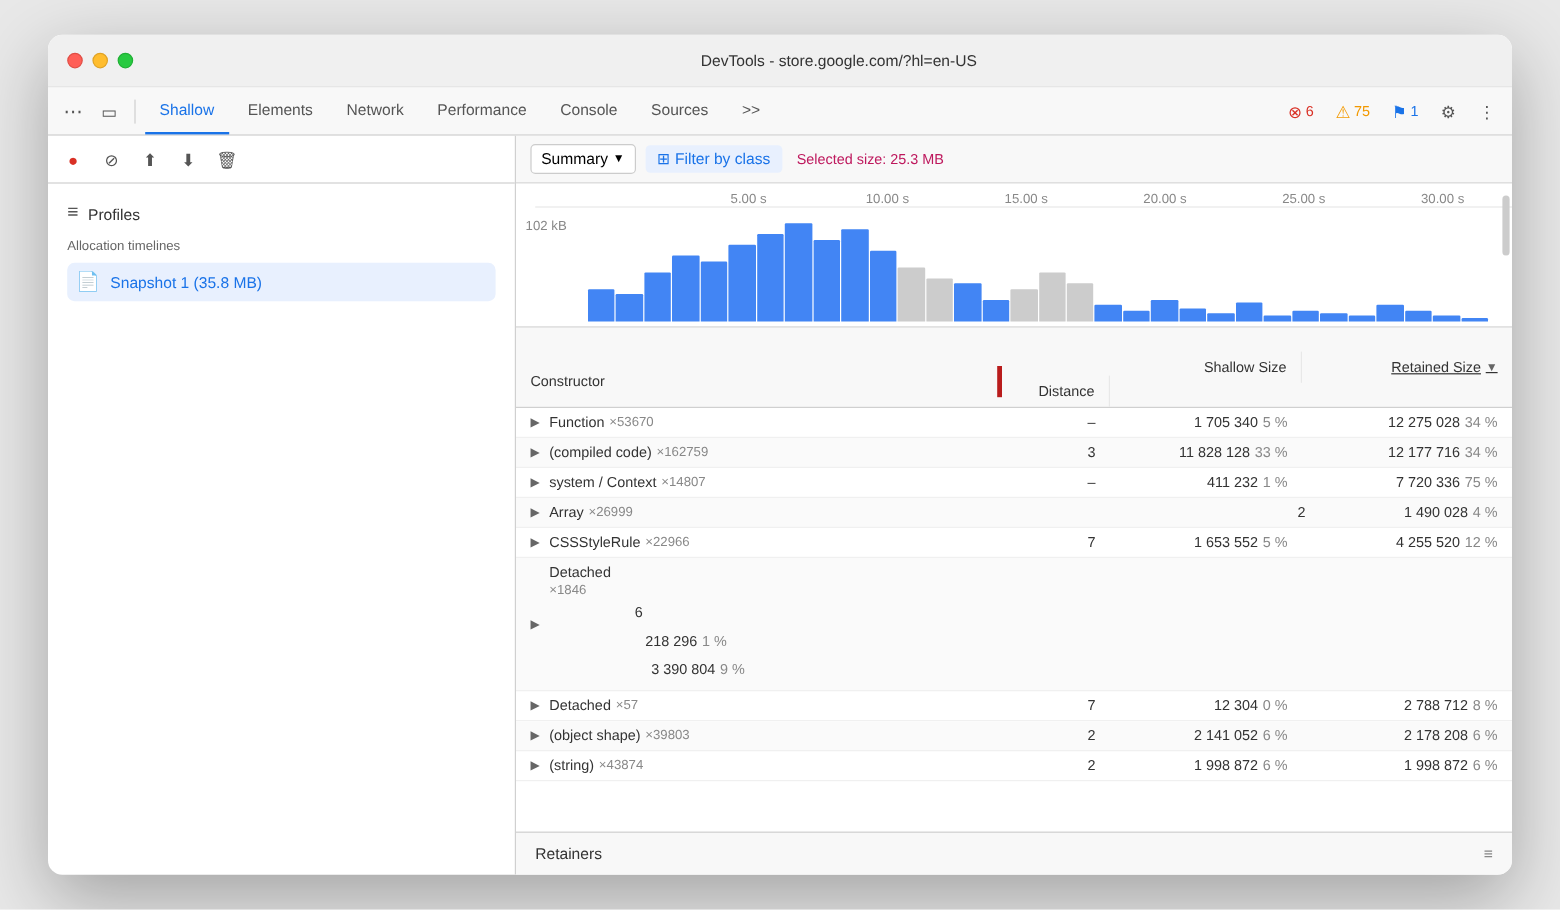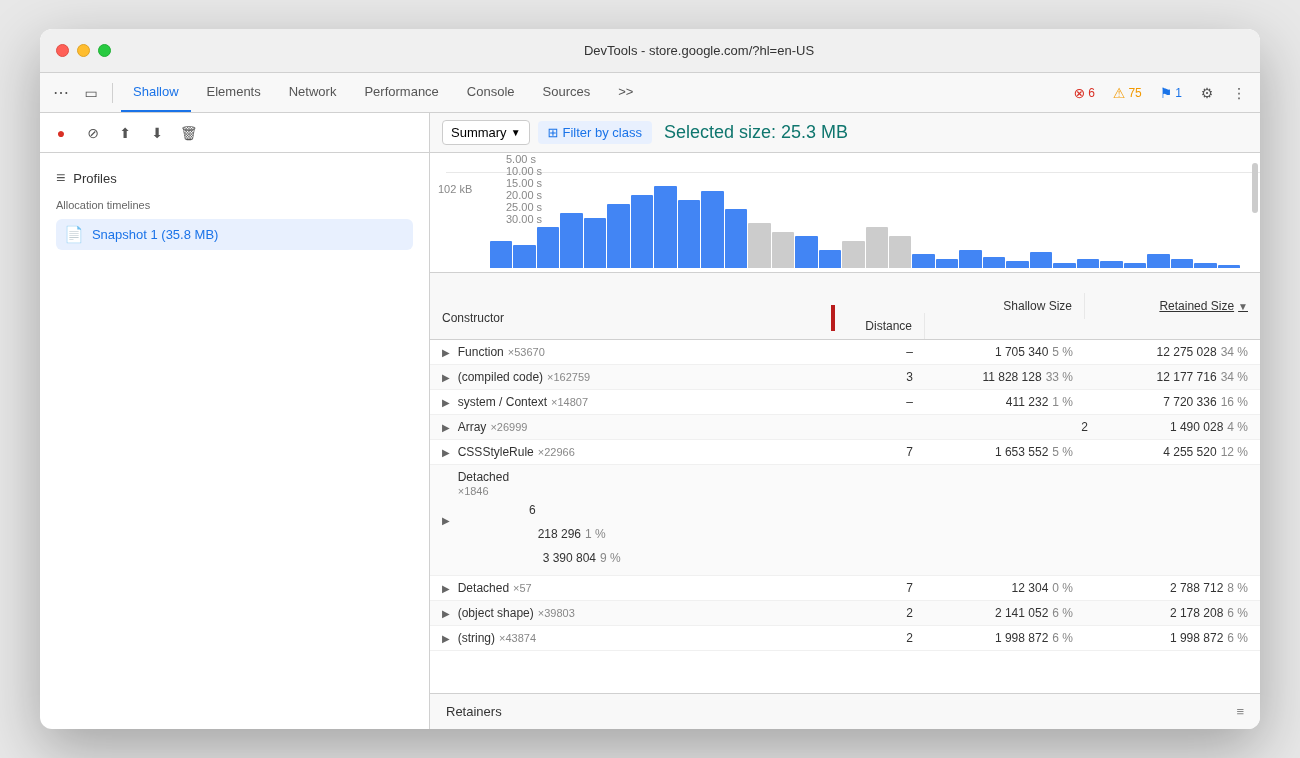--- a/index.html
+++ b/index.html
@@ -218,43 +218,42 @@
       gap: 4px;
       padding: 4px 10px;
       border: none;
       border-radius: 4px;
       cursor: pointer;
       font-size: 13px;
       background: #e8f0fe;
       color: #1a73e8;
     }
     .selected-size {
-      font-size: 18px;
-      color: #0f766e;
+      font-size: 12px;
+      color: #be185d;
       margin-left: 4px;
     }
     .chart-area {
       height: 120px;
       border-bottom: 1px solid #d0d0d0;
       position: relative;
       overflow: hidden;
       flex-shrink: 0;
       background: white;
     }
     .chart-timeline {
       position: absolute;
       top: 0;
       left: 16px;
       right: 0;
       height: 20px;
       display: flex;
-      align-items: flex-start;
+      align-items: flex-end;
       border-bottom: 1px solid #e8e8e8;
       padding-left: 60px;
-      flex-direction: column;
     }
     .timeline-label {
       font-size: 11px;
       color: #888;
       flex: 1;
       text-align: center;
     }
     .chart-label {
       position: absolute;
       left: 8px;
@@ -580,21 +579,21 @@
     <div class="row-retained">12 177 716<span class="pct">34 %</span></div>
   </div>
             <div class="table-row">
     <div class="row-constructor">
       <span class="row-expand">▶</span>
       <span>system / Context</span>
       <span class="row-count">×14807</span>
     </div>
     <div class="row-distance">–</div>
     <div class="row-shallow">411 232<span class="pct">1 %</span></div>
-    <div class="row-retained">7 720 336<span class="pct">16 %</span></div>
+    <div class="row-retained">7 720 336<span class="pct">75 %</span></div>
   </div>
             <div class="table-row">
     <div class="row-constructor">
       <span class="row-expand">▶</span>
       <span>Array</span>
       <span class="row-count">×26999</span>
     </div>
     <div class="row-distance">2</div>
     <div class="row-shallow">1 490 028<span class="pct">4 %</span></div>
   </div>

